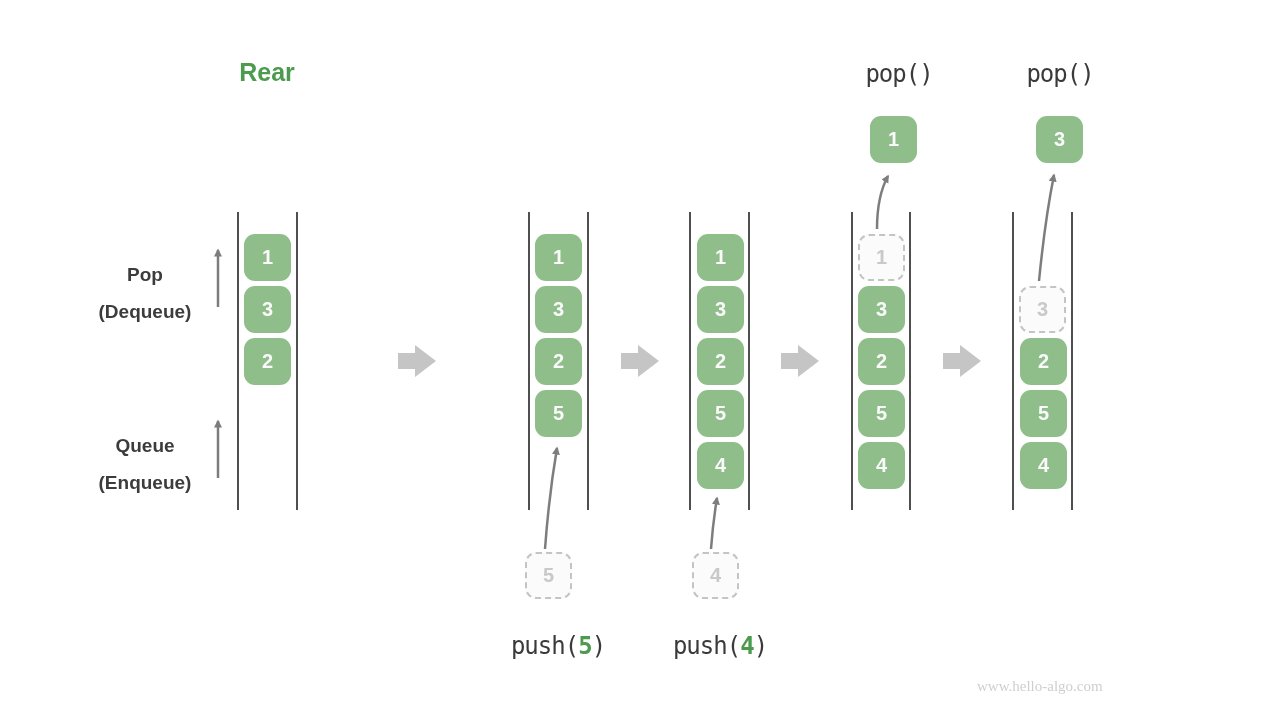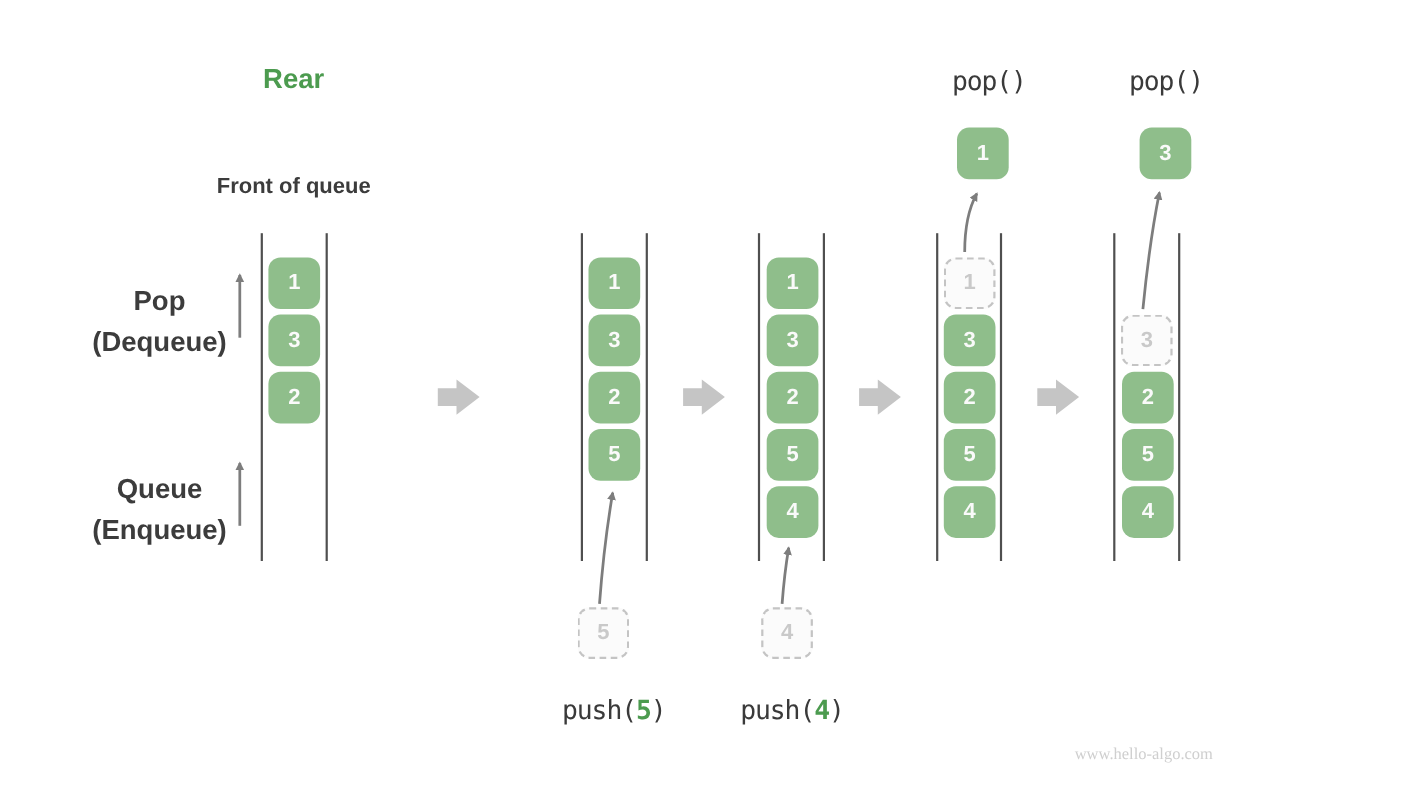--- a/index.html
+++ b/index.html
@@ -8,21 +8,21 @@
     font-family:"Liberation Sans",sans-serif;color:#3c3c3c;
   }
   .abs{position:absolute;}
   .title{
     font-size:25px;font-weight:bold;color:#4c9b4f;text-align:center;width:200px;
   }
   .big-label{
     font-size:20px;font-weight:bold;color:#3c3c3c;text-align:center;width:200px;
   }
   .side-label{
-    width:150px;text-align:center;font-size:25px;line-height:37px;color:#3c3c3c;
+    width:150px;text-align:center;font-size:19px;line-height:37px;color:#3c3c3c;
   }
   .side-label .main{font-weight:bold;display:block;}
   .side-label .sub{font-weight:bold;display:block;}
   .rail{
     position:absolute;width:2px;height:298px;top:212px;background:#4f4f4f;
   }
   .cell{
     position:absolute;width:47px;height:47px;border-radius:11px;background:#8fbe8b;
     color:#fafafa;font-size:20px;font-weight:bold;display:flex;align-items:center;justify-content:center;
   }
@@ -63,21 +63,20 @@
     <path d="M1039,281 Q1045,220 1054,175" fill="none" stroke="#7d7d7d" stroke-width="2.5" marker-end="url(#ah)"></path>
 
     <polygon fill="#c5c5c5" points="398,353 415,353 415,345 436,361 415,377 415,369 398,369"></polygon>
     <polygon fill="#c5c5c5" points="621,353 638,353 638,345 659,361 638,377 638,369 621,369"></polygon>
     <polygon fill="#c5c5c5" points="781,353 798,353 798,345 819,361 798,377 798,369 781,369"></polygon>
     <polygon fill="#c5c5c5" points="943,353 960,353 960,345 981,361 960,377 960,369 943,369"></polygon>
   </svg>
 
   <div class="abs title" style="left:167px;top:58px">Rear</div>
 
-  <div class="abs big-label" style="left:167px;top:158px">Front of queue</div>
 
   <div class="abs side-label" style="left:70px;top:256px">
     <span class="main">Pop</span>
     <span class="sub">(Dequeue)</span>
   </div>
 
   <div class="abs side-label" style="left:70px;top:427px">
     <span class="main">Queue</span>
     <span class="sub">(Enqueue)</span>
   </div>

